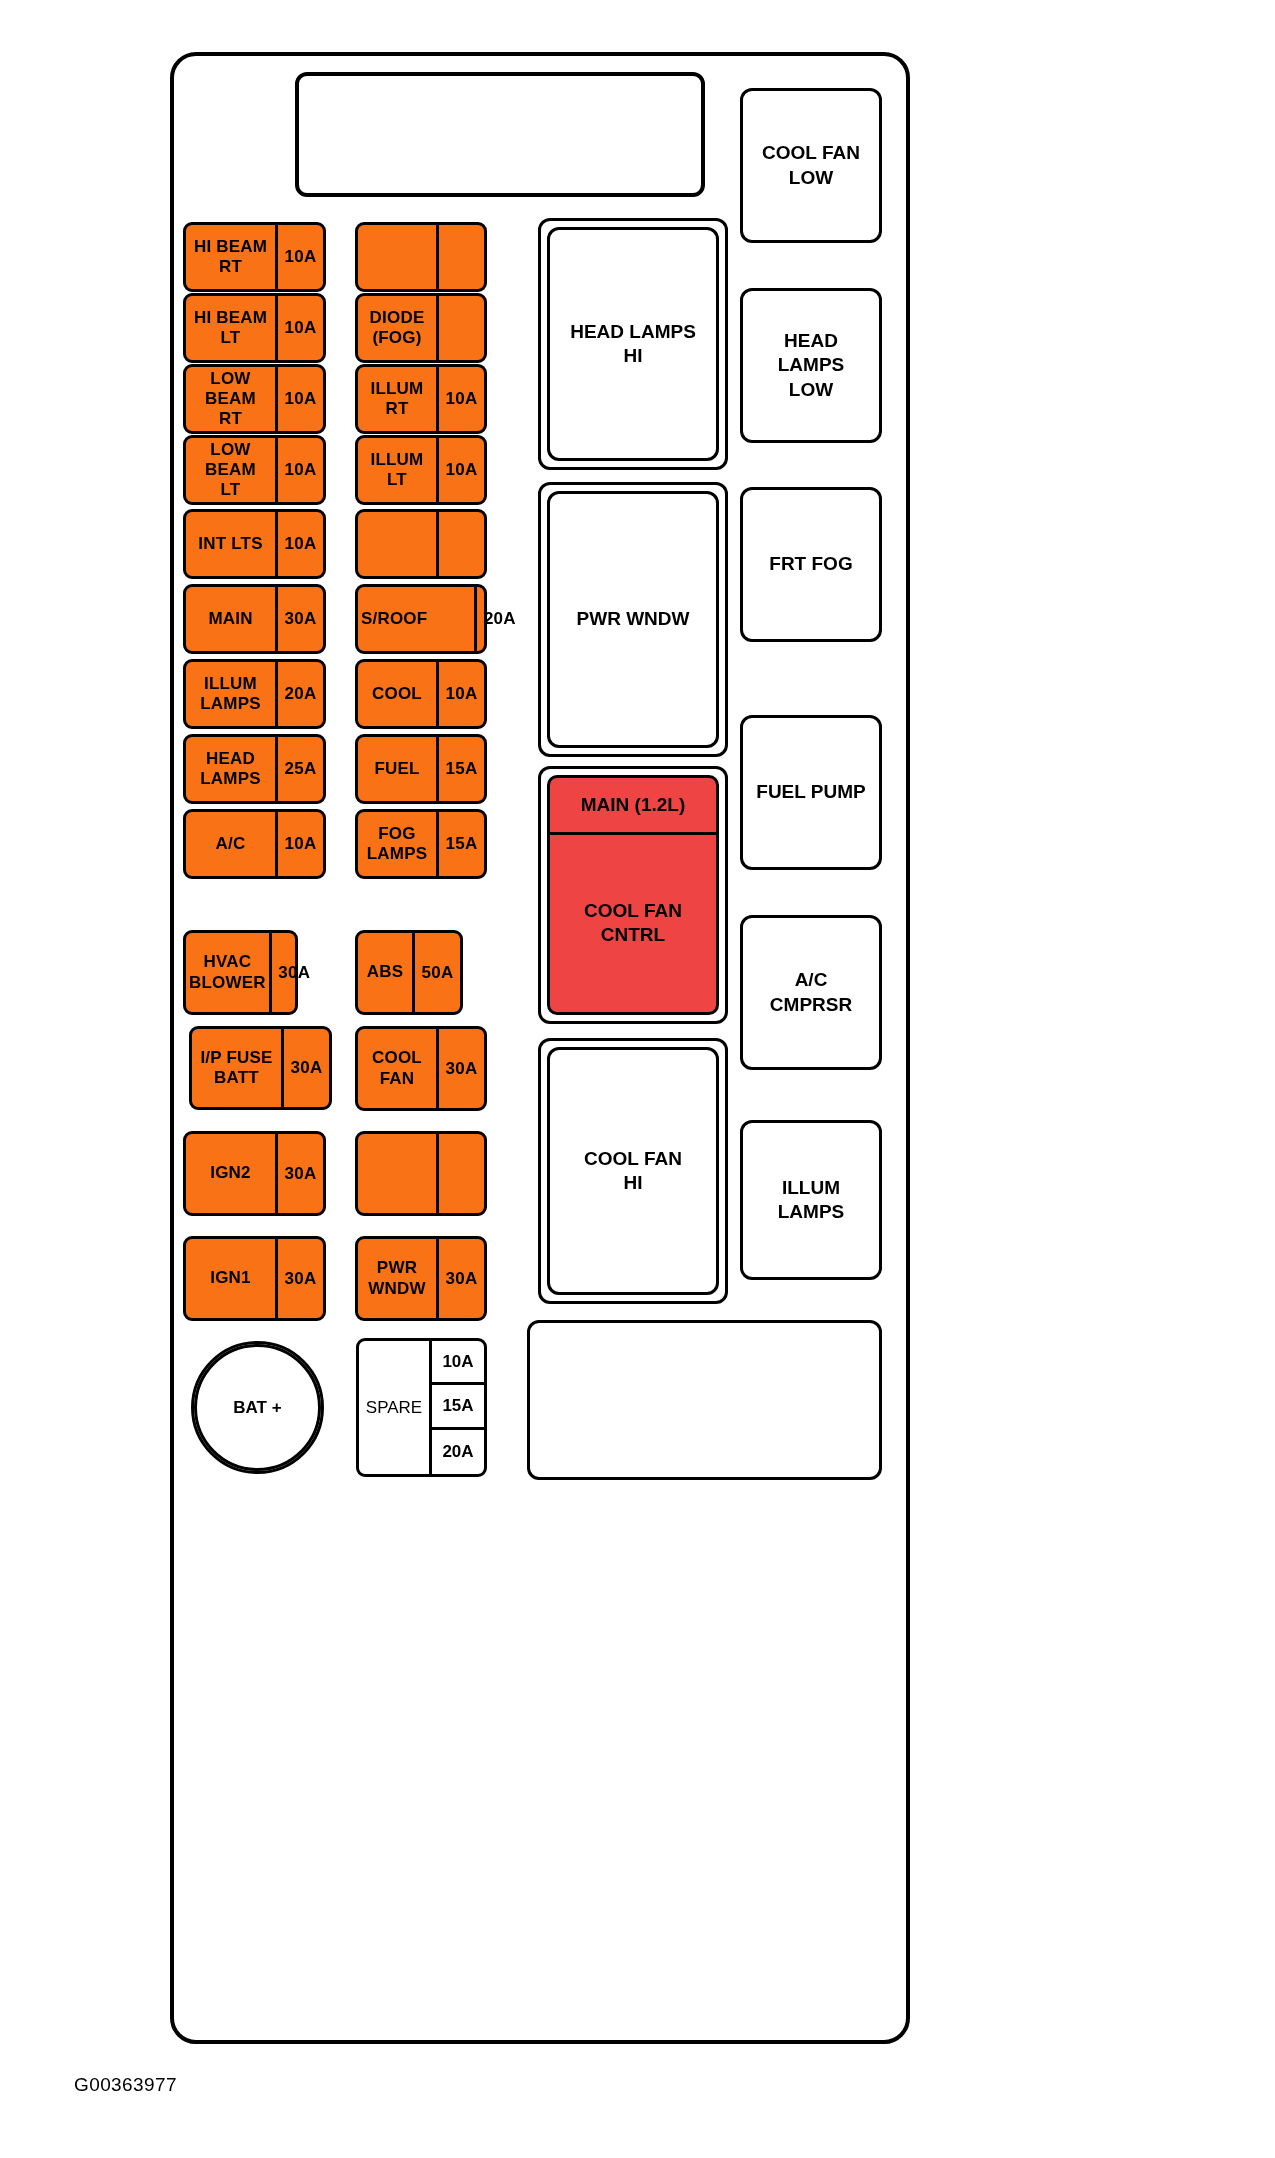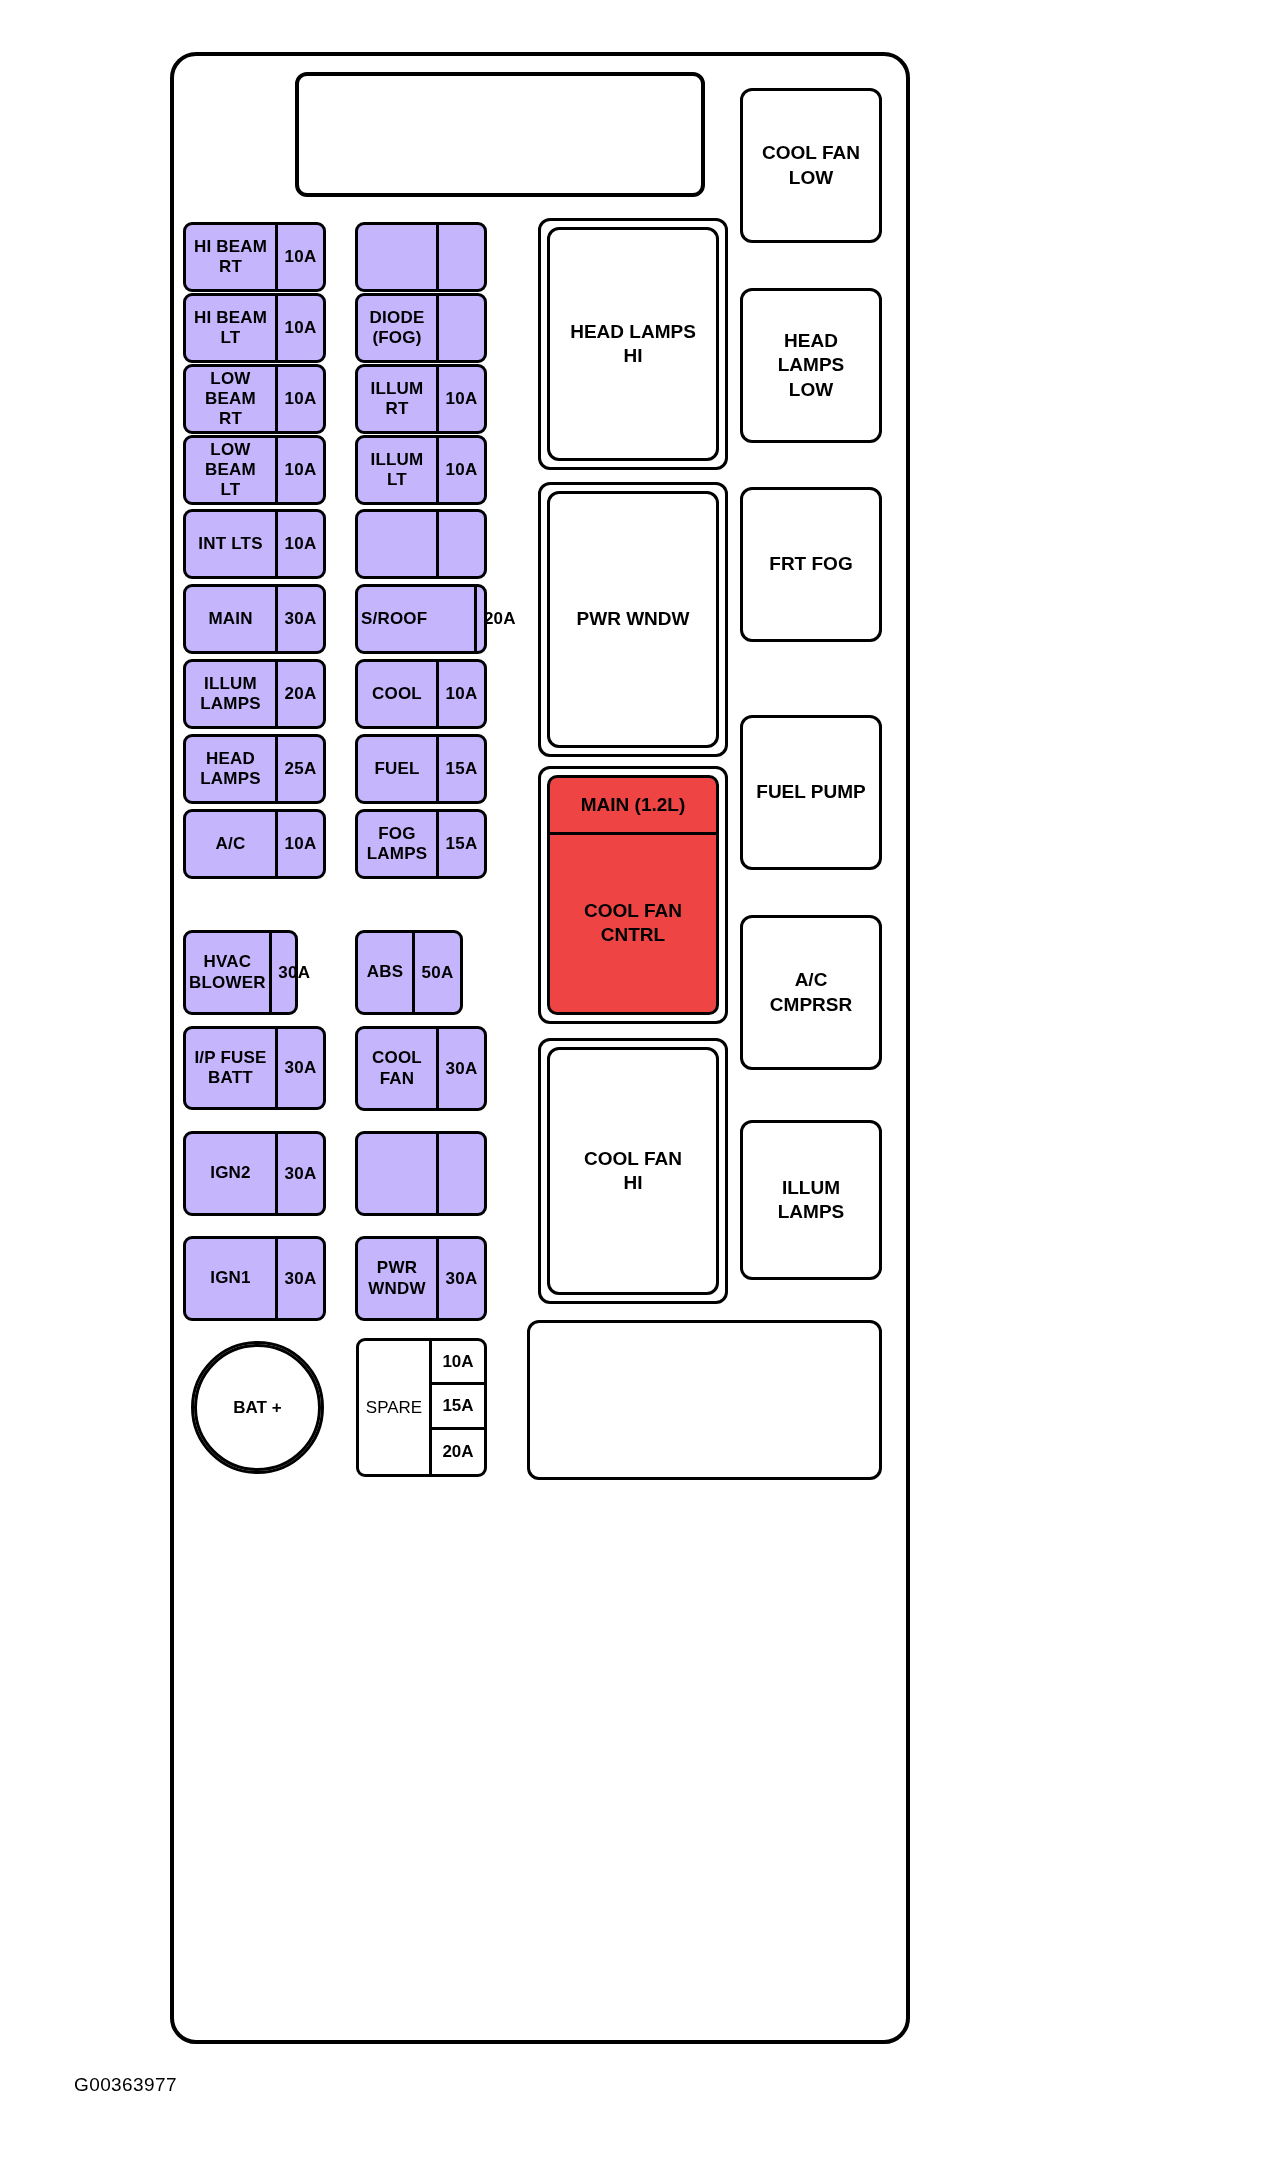--- a/index.html
+++ b/index.html
@@ -30,21 +30,21 @@
 
   
   .abs { position: absolute; box-sizing: border-box; }
 
   
   .fuse {
     border: 3px solid #000;
     border-radius: 9px;
     display: flex;
     align-items: stretch;
-    background: #c4b5fd;
+    background: #f97316;
     box-sizing: border-box;
   }
   .fuse .name {
     flex: 1 1 auto;
     display: flex;
     align-items: center;
     justify-content: center;
     text-align: center;
     font-size: 17px;
     font-weight: bold;
@@ -232,21 +232,21 @@
 </div>
 <div class="fuse abs" style="left:183px; top:809px; width:143px; height:70px;">
   <span class="name">A/C</span>
   <span class="amp">10A</span>
 </div>
 
 <div class="fuse abs" style="left:183px; top:930px; width:115px; height:85px;">
   <span class="name">HVAC<br>BLOWER</span>
   <span class="amp">30A</span>
 </div>
-<div class="fuse abs" style="left:183px; top:1026px; width:143px; height:84px;">
+<div class="fuse abs" style="left:189px; top:1026px; width:143px; height:84px;">
   <span class="name">I/P FUSE<br>BATT</span>
   <span class="amp">30A</span>
 </div>
 <div class="fuse abs" style="left:183px; top:1131px; width:143px; height:85px;">
   <span class="name">IGN2</span>
   <span class="amp">30A</span>
 </div>
 <div class="fuse abs" style="left:183px; top:1236px; width:143px; height:85px;">
   <span class="name">IGN1</span>
   <span class="amp">30A</span>

